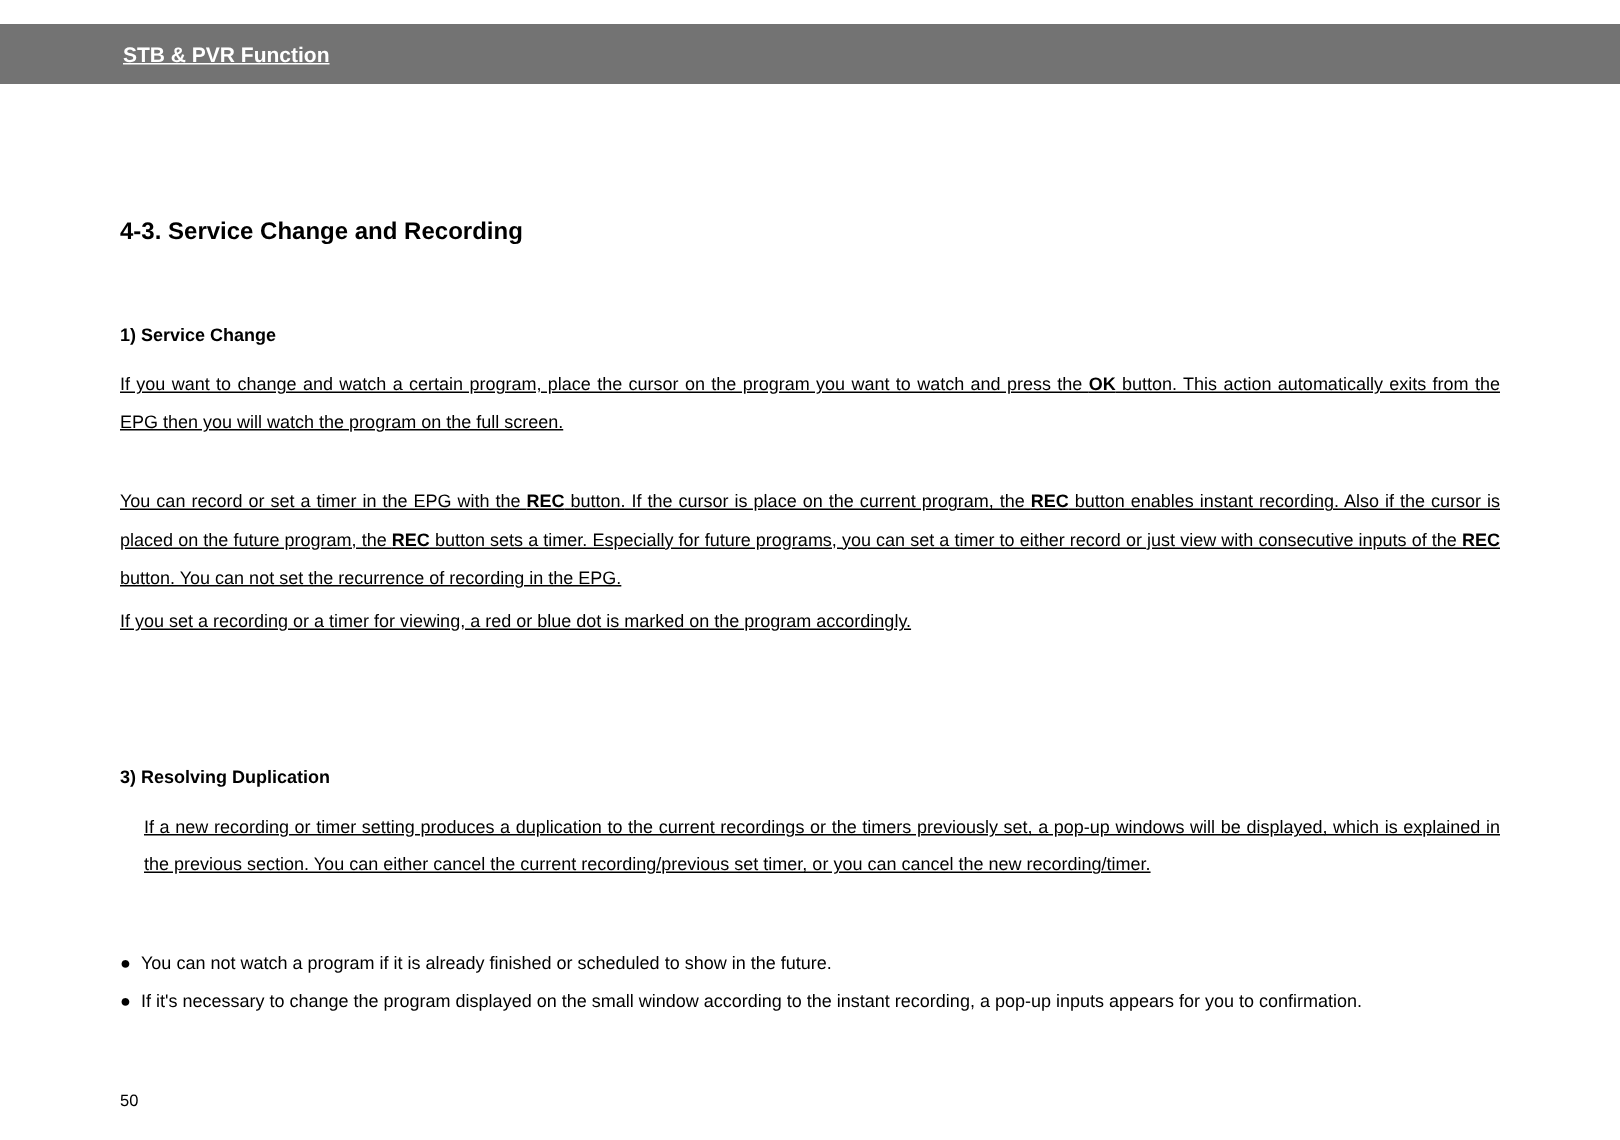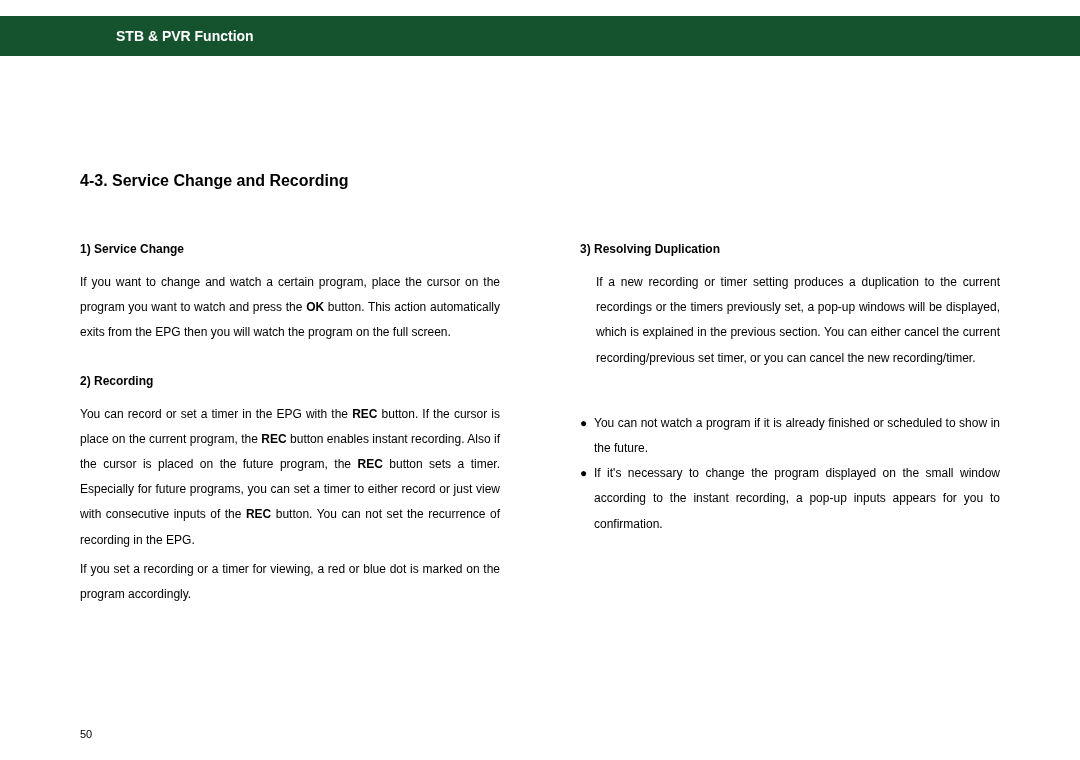--- a/index.html
+++ b/index.html
@@ -1,25 +1,25 @@
 <!DOCTYPE html>
 <html><head>
 <meta charset="utf-8">
 <style>
   * { box-sizing: border-box; margin: 0; padding: 0; }
   html, body { width: 1080px; height: 760px; background: #fff; font-family: Verdana, Geneva, sans-serif; color: #000; }
   .page { width: 1080px; height: 760px; position: relative; }
-  .header-bar { background: #14532d; color: #fff; height: 40px; display: flex; align-items: center; padding-left: 116px; margin-top: 16px; }
+  .header-bar { background: #737373; color: #fff; height: 40px; display: flex; align-items: center; padding-left: 82px; margin-top: 16px; text-decoration: underline; }
   .header-title { font-size: 14px; font-weight: bold; }
-  .content { padding: 116px 80px 0 80px; }
+  .content { padding: 90px 80px 0 80px; }
   .section-title { font-size: 16px; font-weight: bold; margin-bottom: 48px; }
-  .columns { display: flex; gap: 80px; }
+  .columns { display: flex; gap: 52px; flex-direction: column; }
   .col { flex: 1; }
   .subhead { font-size: 12px; font-weight: bold; margin-bottom: 14px; margin-top: 4px; }
-  .para { font-size: 12px; line-height: 2.1; text-align: justify; margin-bottom: 28px; }
+  .para { font-size: 12px; line-height: 2.1; text-align: justify; margin-bottom: 28px; text-decoration: underline; }
   .para .bold { font-weight: bold; }
   .note-list { font-size: 12px; line-height: 2.1; text-align: justify; }
   .note-item { display: flex; }
   .bullet { width: 14px; flex: 0 0 14px; }
   .note-text { flex: 1; }
   .page-number { position: absolute; left: 80px; bottom: 36px; font-size: 11px; margin-top: 47px; }
 </style>
 </head>
 <body>
 
@@ -33,21 +33,20 @@
     <div class="section-title">4-3. Service Change and Recording</div>
 
     <div class="columns">
 
       <div class="col">
         <div class="subhead">1) Service Change</div>
         <div class="para">
           <span>If you want to change and watch a certain program, place the cursor on the program you want to watch and press the </span><span class="bold">OK</span><span> button. This action automatically exits from the EPG then you will watch the program on the full screen.</span>
         </div>
 
-        <div class="subhead">2) Recording</div>
         <div class="para" style="margin-bottom:4px;">
           <span>You can record or set a timer in the EPG with the </span><span class="bold">REC</span><span> button. If the cursor is place on the current program, the </span><span class="bold">REC</span><span> button enables instant recording. Also if the cursor is placed on the future program, the </span><span class="bold">REC</span><span> button sets a timer. Especially for future programs, you can set a timer to either record or just view with consecutive inputs of the </span><span class="bold">REC</span><span> button. You can not set the recurrence of recording in the EPG.</span>
         </div>
         <div class="para">If you set a recording or a timer for viewing, a red or blue dot is marked on the program accordingly.</div>
       </div>
 
       <div class="col">
         <div class="subhead">3) Resolving Duplication</div>
         <div class="para" style="margin-bottom:40px;margin-left:16px;">If a new recording or timer setting produces a duplication to the current recordings or the timers previously set, a pop-up windows will be displayed, which is explained in the previous section. You can either cancel the current recording/previous set timer, or you can cancel the new recording/timer.</div>
 

